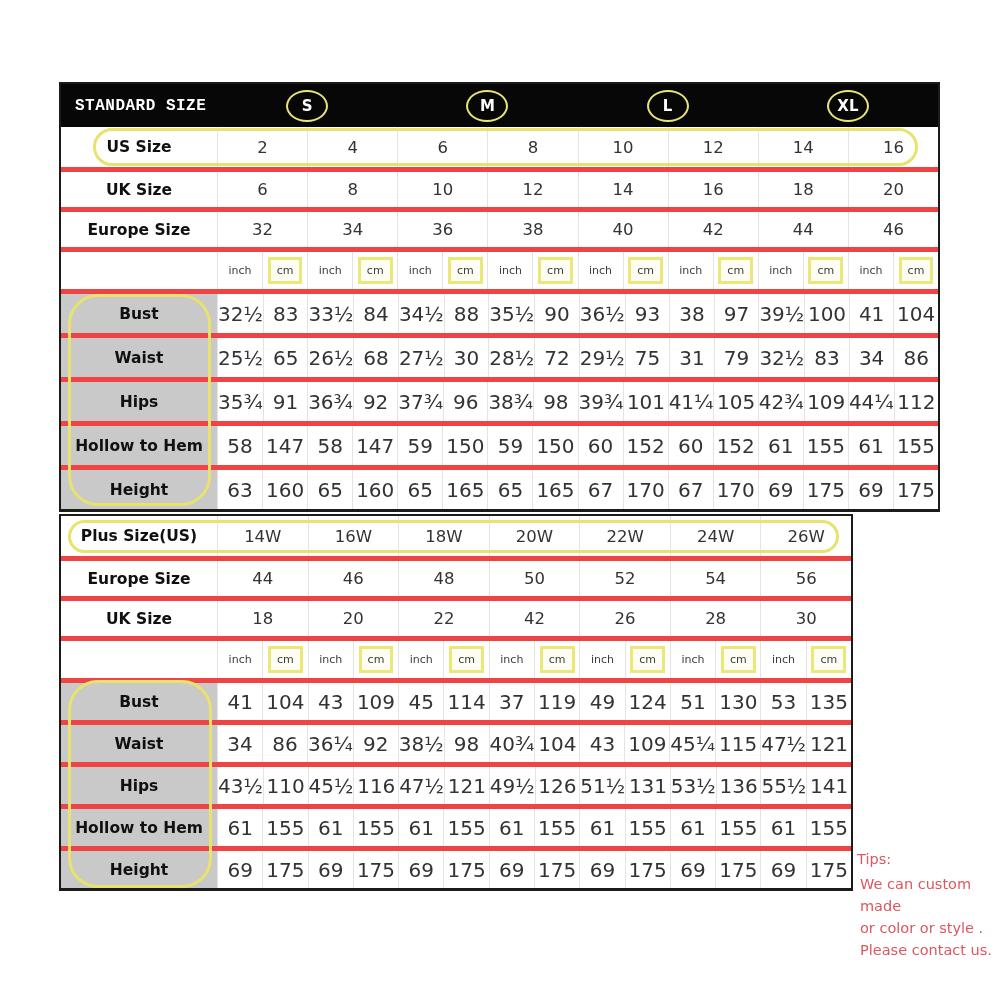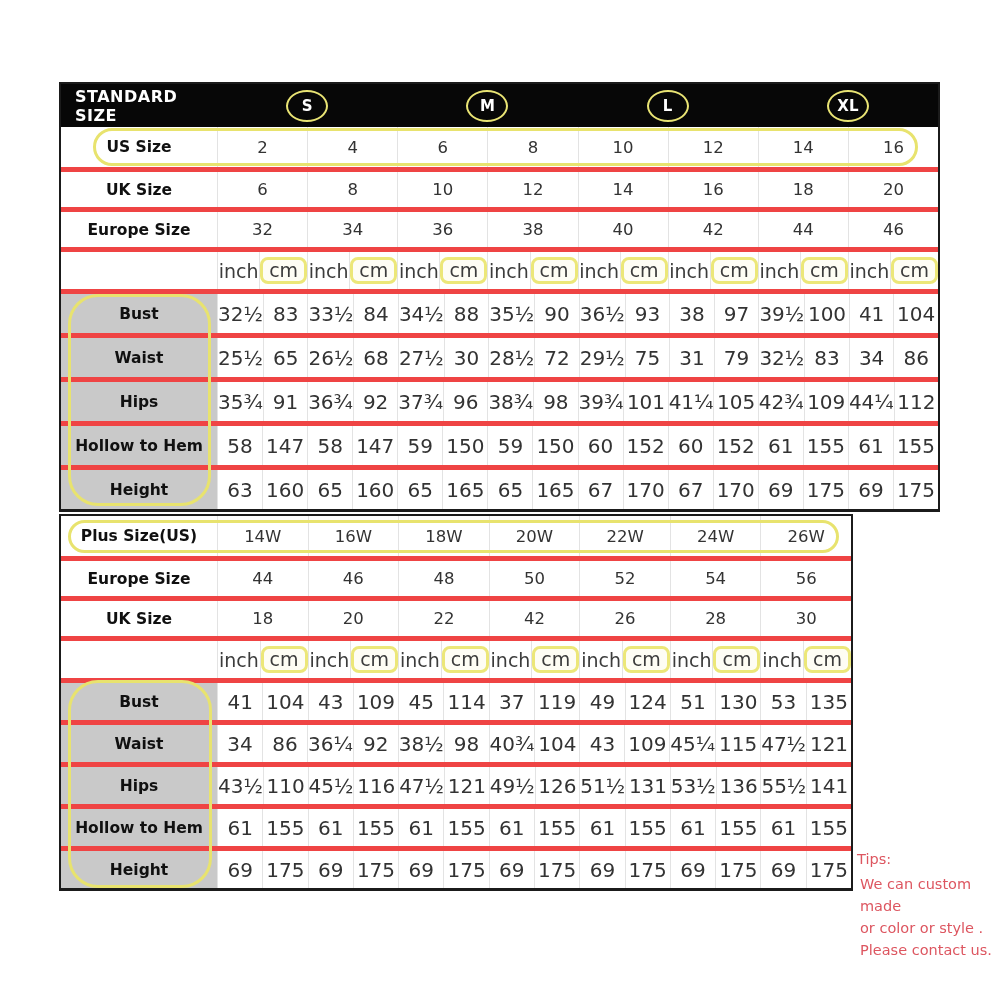--- a/index.html
+++ b/index.html
@@ -7,41 +7,41 @@
   body { position: relative; font-family: "DejaVu Sans", sans-serif; color: #2b2b2b; }
 
   .size-table { position: absolute; background: #fff; border: 2px solid #1b1b1b; border-bottom-width: 3px; }
   #standard-table { left: 59px; top: 82px; width: 881px; }
   #plus-table     { left: 59px; top: 514px; width: 794px; }
 
   #standard-table .rowgrid { display: grid; grid-template-columns: 156px repeat(16, 1fr); }
   #plus-table .rowgrid     { display: grid; grid-template-columns: 156px repeat(14, 1fr); }
 
   .black-header { height: 43px; background: #070707; align-items: center; }
-  .table-title { color: #ffffff; font-weight: bold; font-size: 16px; letter-spacing: 0.5px; padding-left: 14px; }
+  .table-title { color: #ffffff; font-weight: bold; font-size: 16px; letter-spacing: 0.5px; padding-left: 14px; font-family: Liberation Mono, monospace; }
   .size-group { grid-column: span 4; display: flex; justify-content: center; align-items: center; }
   .ellipse { border: 2px solid #e9e474; border-radius: 50%; color: #fff; font-weight: bold; font-size: 15px;
              min-width: 42px; height: 32px; padding: 0 7px; display: flex; align-items: center; justify-content: center; }
 
   .row { align-items: stretch; }
   .tbody .row + .row { border-top: 5px solid #ef4444; }
   #plus-table .tbody .row:first-child { border-top: 0; }
   .cell { display: flex; align-items: center; justify-content: center; }
   .cell:not(:first-child) { border-left: 1px solid #e3e3e3; }
 
   .size-row { height: 40px; font-size: 16.5px; color: #333; }
   .size-row .span2 { grid-column: span 2; }
-  .unit-row { height: 42px; font-size: 19px; color: #3c3c3c; }
+  .unit-row { height: 42px; font-size: 11px; color: #3c3c3c; }
   .measure-row { height: 44px; font-size: 20px; color: #333; }
   #plus-table .measure-row { height: 42px; }
 
   .label-cell { font-weight: bold; font-size: 15.5px; color: #101010; }
   .measure-row .label-cell { background: #c9c9c9; }
 
-  .cm-badge { border: 3px solid #ece779; border-radius: 8px; padding: 0 6px; line-height: 21px; background: #fefdf4; }
+  .cm-badge { border: 3px solid #ece779; border-radius: 0; padding: 0 6px; line-height: 21px; background: #fefdf4; }
 
   .overlay { position: absolute; border: 3px solid #e8e36e; pointer-events: none; background: transparent; }
   #std-us-oval    { left: 32px;  top: 44px;  width: 825px; height: 38px;  border-radius: 19px; }
   #std-label-rect { left: 7px;   top: 210px; width: 143px; height: 212px; border-radius: 30px; }
   #plus-size-oval { left: 7px;   top: 4px;   width: 771px; height: 33px;  border-radius: 17px; }
   #plus-label-rect{ left: 7px;   top: 164px; width: 144px; height: 208px; border-radius: 30px; }
 
   .tips { position: absolute; left: 857px; top: 804px; width: 143px; color: #dd5660; font-size: 14.5px; line-height: 22px; }
   .tips .tips-title { margin-bottom: 3px; margin-top: 44px; }
   .tips .tips-line { padding-left: 3px; }

